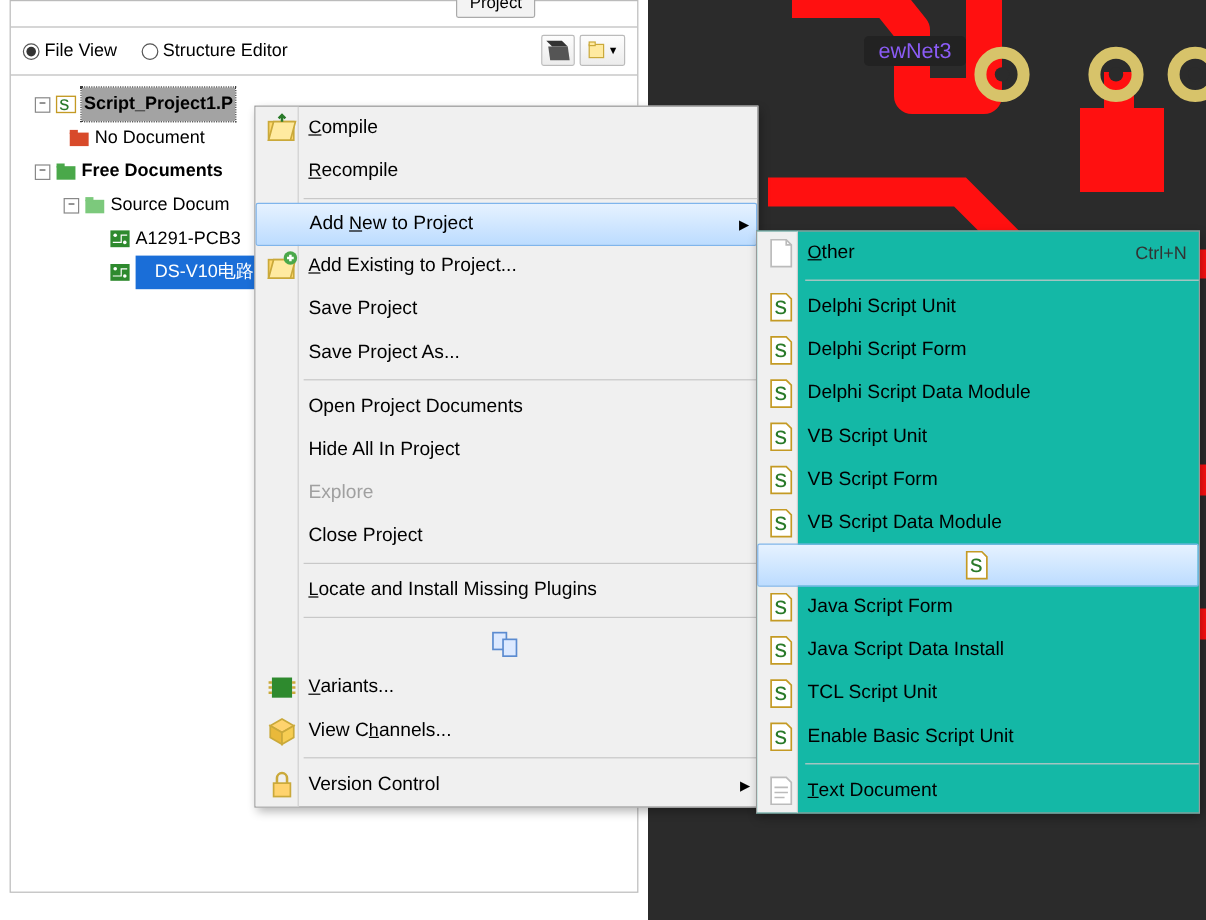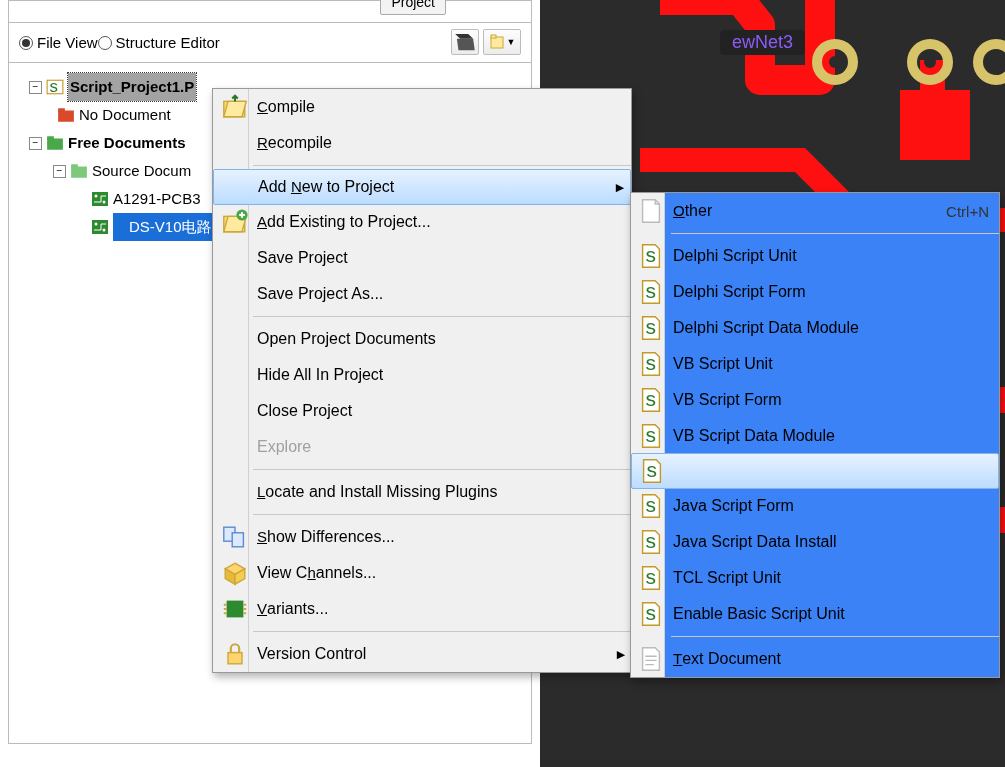--- a/index.html
+++ b/index.html
@@ -3,21 +3,21 @@
 <meta charset="utf-8">
 <style>
 * { margin: 0; padding: 0; box-sizing: border-box; font-family: "Segoe UI", Tahoma, sans-serif; font-size: 15px; }
 body { background: #fff; width: 1005px; height: 767px; position: relative; overflow: hidden; }
 
 .left-panel { position: absolute; left: 0; top: 0; width: 540px; height: 767px; background: #fff; }
 .left-panel-inner { position: absolute; left: 8px; top: 0; right: 8px; border: 1px solid #bbb; background: #fff; }
 .top-spacer { height: 22px; border-bottom: 1px solid #bbb; position: relative; }
 .btn-project { position: absolute; top: -12px; right: 85px; background: #f3f3f3; border: 1px solid #aaa; border-radius: 2px; padding: 4px 10px; font-size: 14px; }
 
-.radio-row { display: flex; align-items: center; height: 40px; padding-left: 10px; border-bottom: 1px solid #bbb; position: relative; }
+.radio-row { display: flex; align-items: center; height: 40px; padding-left: 10px; gap: 20px; border-bottom: 1px solid #bbb; position: relative; }
 .radio-item { display: flex; align-items: center; gap: 4px; cursor: pointer; }
 .radio-circle { width: 14px; height: 14px; border: 1px solid #555; border-radius: 50%; display: flex; align-items: center; justify-content: center; }
 .radio-circle.checked::after { content: ""; width: 8px; height: 8px; background: #333; border-radius: 50%; }
 .radio-row .toolbar-right { position: absolute; right: 10px; top: 6px; display: flex; gap: 4px; }
 .tool-btn { width: 28px; height: 26px; border: 1px solid #bbb; background: linear-gradient(#fdfdfd,#ececec); border-radius: 2px; display:flex; align-items:center; justify-content:center; }
 .tool-btn.split { width: 38px; }
 .tool-btn .arrow-down { font-size: 9px; margin-left: 2px; }
 
 .tree { padding: 10px 0 10px 20px; height: 680px; }
 .tree-row { display: flex; align-items: center; line-height: 28px; white-space: nowrap; }
@@ -31,31 +31,31 @@
 .indent1 { margin-left: 28px; }
 .indent2 { margin-left: 40px; }
 .indent3 { margin-left: 62px; }
 
 .pcb { position: absolute; left: 540px; top: 0; right: 0; height: 767px; background: #2b2b2b; }
 .pcb svg { width: 100%; height: 100%; }
 .net-label { position:absolute; top: 30px; left: 180px; background:#222; padding: 2px 12px; border-radius: 4px; color:#8b5cf6; font-size:18px; }
 
 .cmenu { position: absolute; top: 88px; left: 212px; width: 420px; background: #f0f0f0; border: 1px solid #999; box-shadow: 2px 4px 8px rgba(0,0,0,0.3); }
 .cmenu-gutter { position: absolute; left: 0; top: 0; bottom: 0; width: 36px; background: #f0f0f0; border-right: 1px solid #d0d0d0; }
-.cmenu-item { display: flex; align-items: center; height: 36px; padding-left: 8px; position: relative; }
+.cmenu-item { display: flex; align-items: center; height: 36px; padding-left: 8px; position: relative; justify-content: center; }
 .cmenu-item .cm-icon { width: 28px; height: 28px; display:flex; align-items:center; justify-content:center; margin-right: 8px; }
 .cmenu-item .cm-label { flex: 1; font-size: 16px; }
 .cmenu-item .cm-arrow { width: 20px; font-size: 11px; text-align: center; }
 .cmenu-item .cm-short { padding-right: 10px; color:#333; }
 .cmenu-item.hl { background: linear-gradient(#e6f2ff,#bcdcff); border: 1px solid #7fb5ec; border-radius: 2px; margin:-1px 0; }
 .cmenu-item.disabled .cm-label { color: #a0a0a0; }
 .cmenu-sep { height: 1px; background: #c8c8c8; margin: 4px 0 4px 40px; }
 .u { text-decoration: underline; }
 
-.submenu { position: absolute; top: 192px; left: 630px; width: 370px; background: #3b82f6; border: 1px solid #999; box-shadow: 2px 4px 8px rgba(0,0,0,0.35); }
+.submenu { position: absolute; top: 192px; left: 630px; width: 370px; background: #14b8a6; border: 1px solid #999; box-shadow: 2px 4px 8px rgba(0,0,0,0.35); }
 .submenu .cmenu-gutter { width: 34px; }
 .submenu .cmenu-item { padding-left: 6px; }
 .submenu .cmenu-item .cm-icon { width: 28px; }
 .submenu .cmenu-item.hl { background: linear-gradient(#e6f2ff,#bcdcff); border: 1px solid #7fb5ec; border-radius: 2px; }
 
 </style>
 </head>
 <body>
 
 <div class="left-panel">
@@ -216,62 +216,61 @@
   </div>
   <div class="cmenu-sep"></div>
   <div class="cmenu-item">
     <span class="cm-icon"></span>
     <span class="cm-label">Open Project Documents</span>
   </div>
   <div class="cmenu-item">
     <span class="cm-icon"></span>
     <span class="cm-label">Hide All In Project</span>
   </div>
+  <div class="cmenu-item disabled">
+    <span class="cm-icon"></span>
+    <span class="cm-label">Explore</span>
+  </div>
   <div class="cmenu-item">
     <span class="cm-icon"></span>
     <span class="cm-label">Close Project</span>
-  </div>
-  <div class="cmenu-item disabled">
-    <span class="cm-icon"></span>
-    <span class="cm-label">Explore</span>
   </div>
   <div class="cmenu-sep"></div>
   <div class="cmenu-item">
     <span class="cm-icon"></span>
     <span class="cm-label"><span class="u">L</span>ocate and Install Missing Plugins</span>
   </div>
   <div class="cmenu-sep"></div>
   <div class="cmenu-item">
     <span class="cm-icon">
         <svg viewBox="0 0 20 20">
           <rect x="2" y="3" width="8" height="10" fill="#dce9ff" stroke="#5b8bd0"></rect>
           <rect x="8" y="7" width="8" height="10" fill="#dce9ff" stroke="#5b8bd0"></rect>
         </svg>
       </span>
-    <span class="cm-label"><span class="u">S</span>how Differences...</span>
+  </div>
+  <div class="cmenu-item">
+    <span class="cm-icon">
+        <svg viewBox="0 0 20 20">
+          <rect x="4" y="4" width="12" height="12" fill="#2e8a2e"></rect>
+          <path d="M2 7 H4 M2 10 H4 M2 13 H4 M16 7 H18 M16 10 H18 M16 13 H18" stroke="#caa93a" stroke-width="1.5"></path>
+        </svg>
+      </span>
+    <span class="cm-label"><span class="u">V</span>ariants...</span>
   </div>
   <div class="cmenu-item">
     <span class="cm-icon">
         <svg viewBox="0 0 20 20">
           <polygon points="10,3 17,7 10,11 3,7" fill="#ffd36e" stroke="#caa93a"></polygon>
           <polygon points="3,7 10,11 10,18 3,14" fill="#e9b93a" stroke="#caa93a"></polygon>
           <polygon points="17,7 10,11 10,18 17,14" fill="#f6cd52" stroke="#caa93a"></polygon>
         </svg>
       </span>
     <span class="cm-label">View C<span class="u">h</span>annels...</span>
   </div>
-  <div class="cmenu-item">
-    <span class="cm-icon">
-        <svg viewBox="0 0 20 20">
-          <rect x="4" y="4" width="12" height="12" fill="#2e8a2e"></rect>
-          <path d="M2 7 H4 M2 10 H4 M2 13 H4 M16 7 H18 M16 10 H18 M16 13 H18" stroke="#caa93a" stroke-width="1.5"></path>
-        </svg>
-      </span>
-    <span class="cm-label"><span class="u">V</span>ariants...</span>
-  </div>
   <div class="cmenu-sep"></div>
   <div class="cmenu-item">
     <span class="cm-icon">
         <svg viewBox="0 0 20 20">
           <rect x="5" y="9" width="10" height="8" fill="#ffd36e" stroke="#caa93a"></rect>
           <path d="M7 9 V6 a3 3 0 0 1 6 0 V9" fill="none" stroke="#caa93a" stroke-width="1.5"></path>
         </svg>
       </span>
     <span class="cm-label">Version Control</span>
     <span class="cm-arrow">▶</span>

